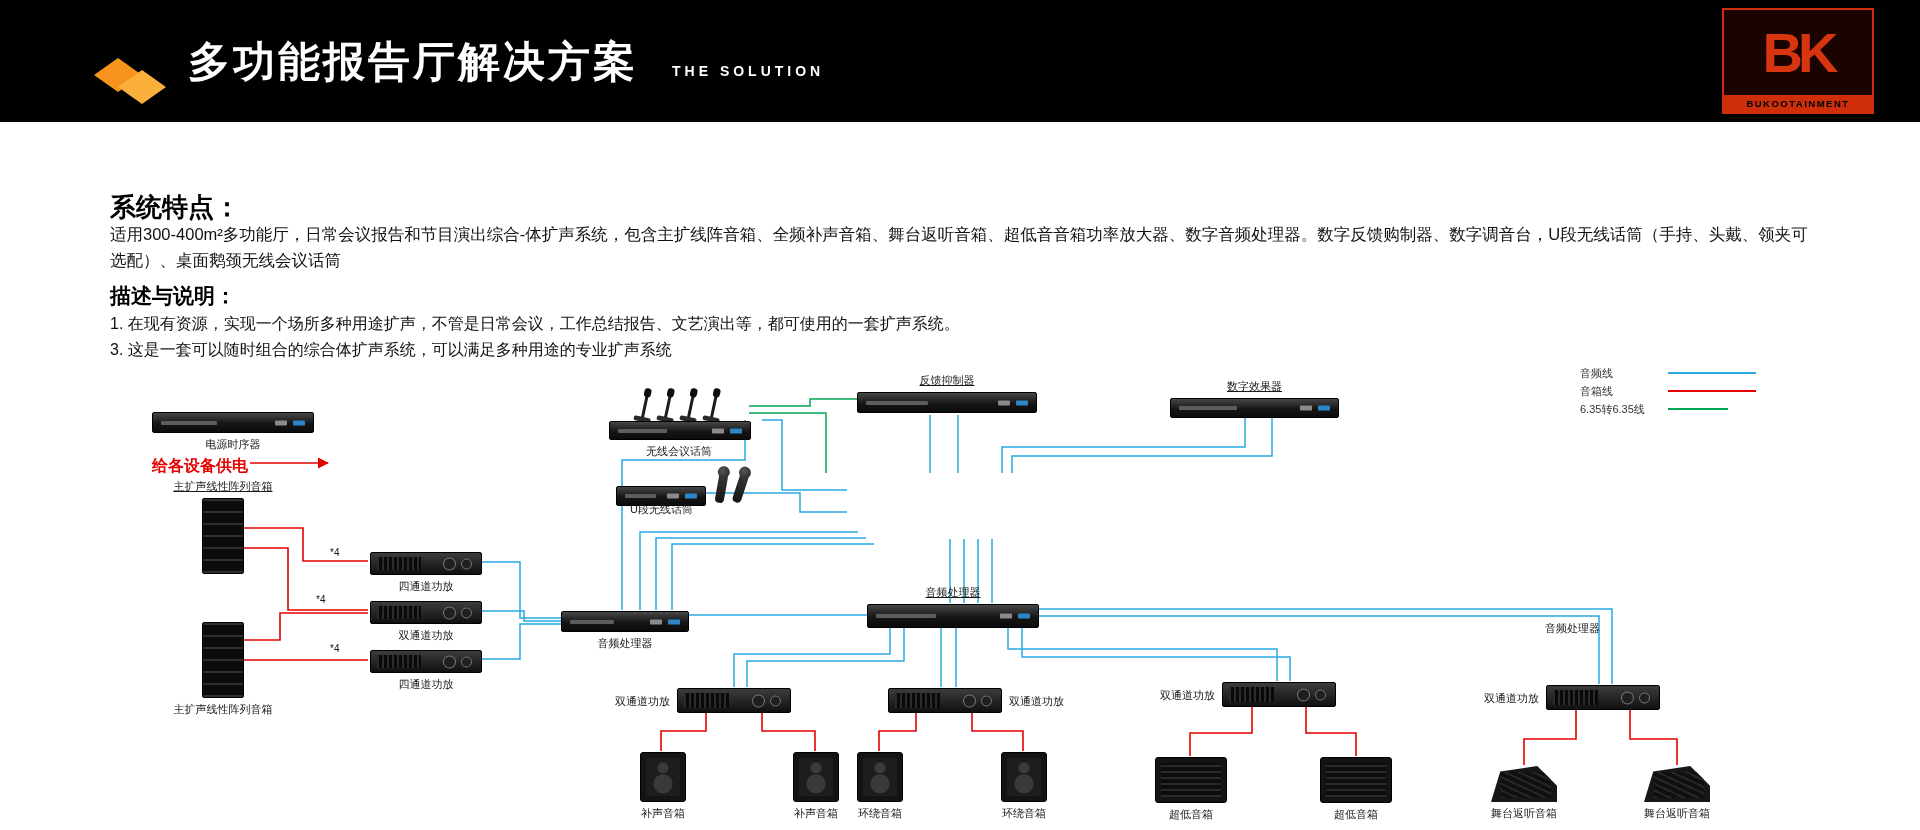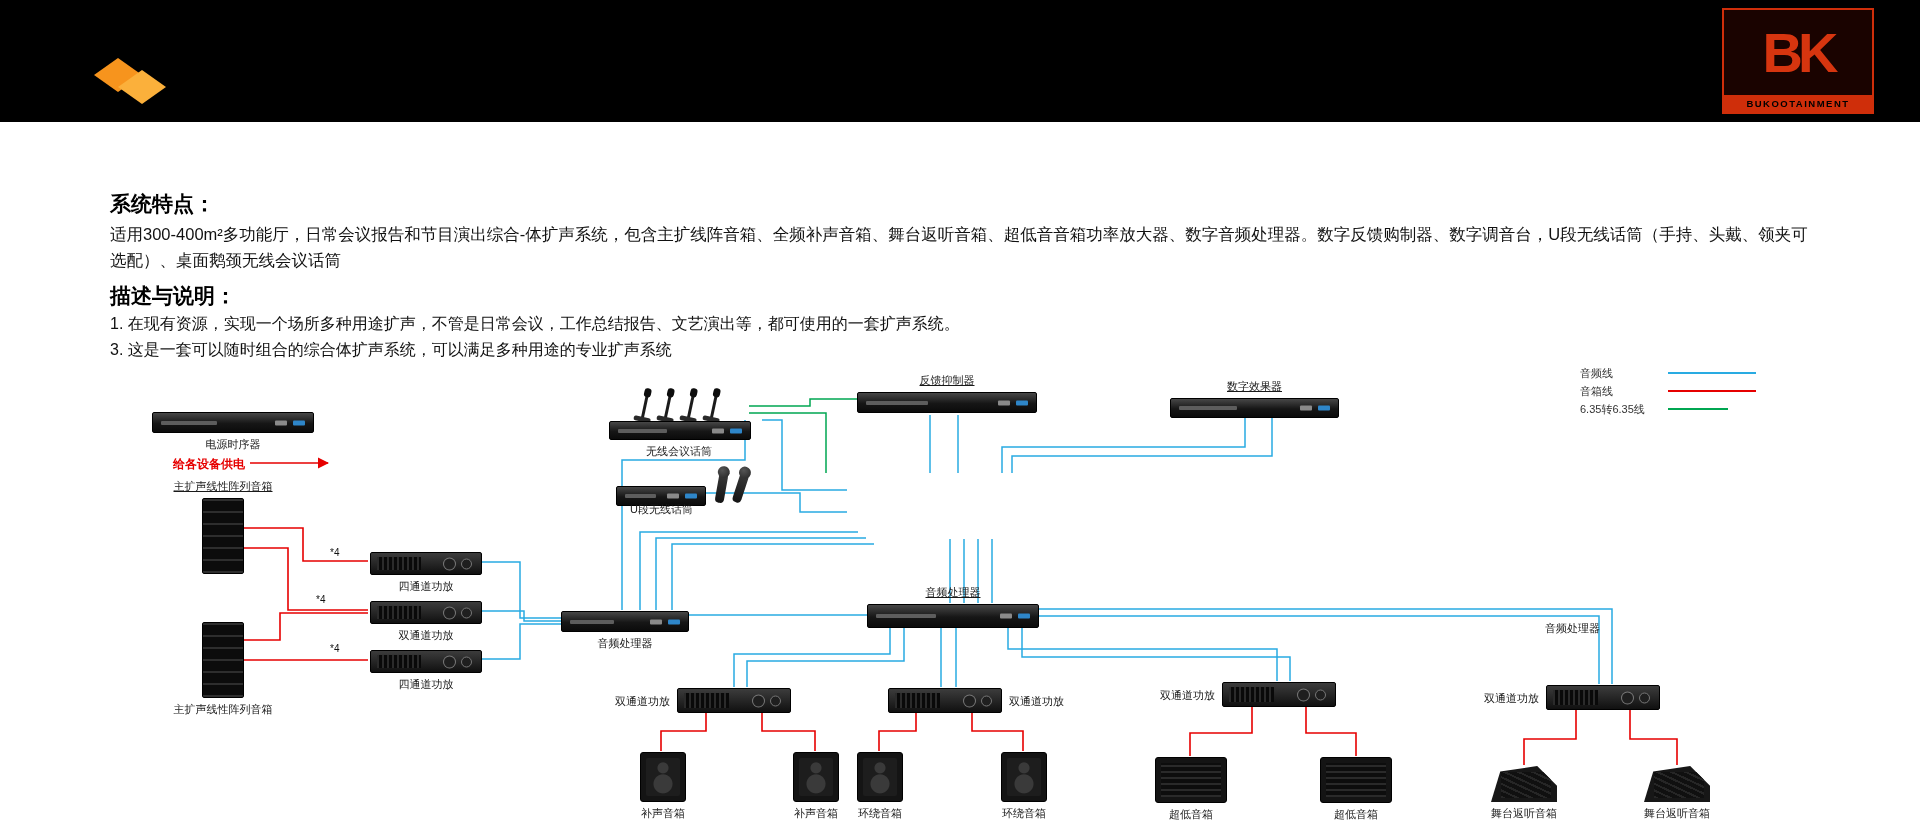--- a/index.html
+++ b/index.html
@@ -16,21 +16,21 @@
   .titlebox{position:absolute;left:188px;top:36px;display:flex;align-items:flex-end;gap:34px;}
   .titlebox h1{margin:0;font-size:42px;line-height:1.25;color:#fff;letter-spacing:3px;font-weight:bold;}
   .subtitle{color:#fff;font-size:14px;font-weight:bold;letter-spacing:4px;margin-bottom:10px;}
   .bklogo{position:absolute;right:46px;top:8px;width:152px;height:106px;background:#1a0300;
     border:2px solid #cf2e0a;box-sizing:border-box;display:flex;flex-direction:column;align-items:center;}
   .bk-monogram{flex:1;display:flex;align-items:center;font-size:56px;font-weight:900;color:#d6350f;
     letter-spacing:-5px;line-height:1;}
   .bk-brand{width:100%;background:#cf2e0a;color:#000;font-size:9.5px;font-weight:bold;text-align:center;
     letter-spacing:1.5px;padding:3px 0;}
   
-  .h-features{position:absolute;left:110px;top:190px;margin:0;font-size:21px;font-weight:bold;color:#000;}
+  .h-features{position:absolute;left:110px;top:190px;margin:0;font-size:26px;font-weight:bold;color:#000;}
   .features-body{position:absolute;left:110px;top:222px;width:1706px;margin:0;font-size:16.5px;
     line-height:1.55;color:#111;}
   .h-desc{position:absolute;left:110px;top:282px;margin:0;font-size:21px;font-weight:bold;color:#000;}
   .desc-items{position:absolute;left:110px;top:312px;font-size:16px;line-height:1.45;color:#111;}
   .desc-items p{margin:0 0 3px 0;}
   
   .diagram{position:absolute;left:0;top:0;width:1920px;height:830px;}
   .wires{position:absolute;left:0;top:0;z-index:1;}
   .dev{position:absolute;z-index:2;}
   .dlabel{position:absolute;font-size:11px;color:#1a1a1a;white-space:nowrap;}
@@ -72,39 +72,43 @@
     background:repeating-linear-gradient(25deg,#262626 0 2px,#101010 2px 6px);}
   .microw{display:flex;gap:20px;justify-content:center;align-items:flex-end;height:32px;margin-bottom:1px;}
   .gooseneck{position:relative;width:3px;height:24px;background:#1b1b1b;transform:rotate(12deg);}
   .gooseneck::before{content:"";position:absolute;top:-8px;left:-2px;width:7px;height:9px;border-radius:3px;background:#0d0d0d;}
   .gooseneck::after{content:"";position:absolute;bottom:-2px;left:-7px;width:17px;height:5px;border-radius:2px;background:#2a2a2a;}
   .handheld{position:absolute;width:9px;height:30px;border-radius:4px;background:linear-gradient(#3a3a3a,#141414);}
   .handheld::before{content:"";position:absolute;top:-7px;left:-2px;width:12px;height:12px;border-radius:50%;
     background:radial-gradient(circle at 35% 35%,#555,#222);}
   .hh1{right:24px;top:3px;transform:rotate(10deg);}
   .hh2{right:5px;top:3px;transform:rotate(18deg);}
-  .power-note{position:absolute;left:152px;top:456px;z-index:2;font-size:12px;color:#e60000;font-weight:bold;margin-left:21px;}
+  .power-note{position:absolute;left:152px;top:456px;z-index:2;font-size:16px;color:#e60000;font-weight:bold;}
   .times4{position:absolute;z-index:2;font-size:10px;color:#111;}
   .proc-right-label{position:absolute;left:1545px;top:621px;z-index:2;font-size:11px;color:#1a1a1a;}
   
   .legend{position:absolute;left:1580px;top:364px;z-index:2;font-size:11px;color:#333;}
   .lrow{display:flex;align-items:center;gap:10px;height:18px;}
   .llabel{width:78px;}
   .lline{height:2px;width:88px;}
   .lline-blue{background:#29abe2;}
   .lline-red{background:#e60000;}
   .lline-green{background:#00a651;width:60px;}
 </style>
 </head>
 <body>
 
 <header class="topbar">
   <div class="diamonds">
     <span class="d d1"></span>
     <span class="d d2"></span>
+  </div>
+  <div class="titlebox">
+    <h1>多功能报告厅解决方案</h1>
+    <span class="subtitle">THE SOLUTION</span>
   </div>
   <div class="bklogo">
     <span class="bk-monogram">BK</span>
     <span class="bk-brand">BUKOOTAINMENT</span>
   </div>
 </header>
 
 <h2 class="h-features">系统特点：</h2>
 <p class="features-body">适用300-400m²多功能厅，日常会议报告和节目演出综合-体扩声系统，包含主扩线阵音箱、全频补声音箱、舞台返听音箱、超低音音箱功率放大器、数字音频处理器。数字反馈购制器、数字调音台，U段无线话筒（手持、头戴、领夹可选配）、桌面鹅颈无线会议话筒</p>
 <h2 class="h-desc">描述与说明：</h2>

